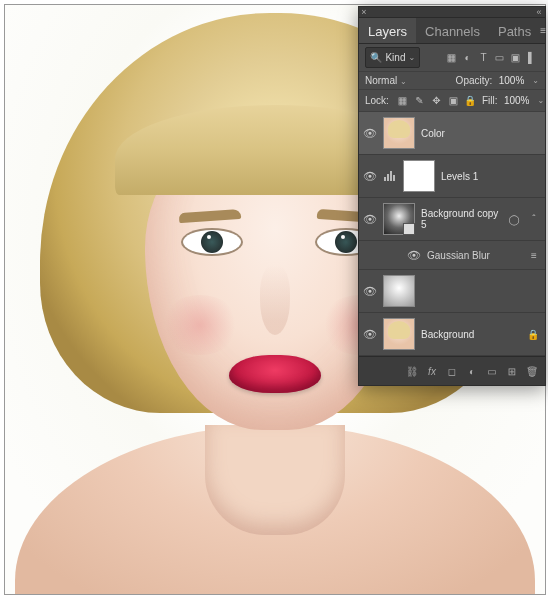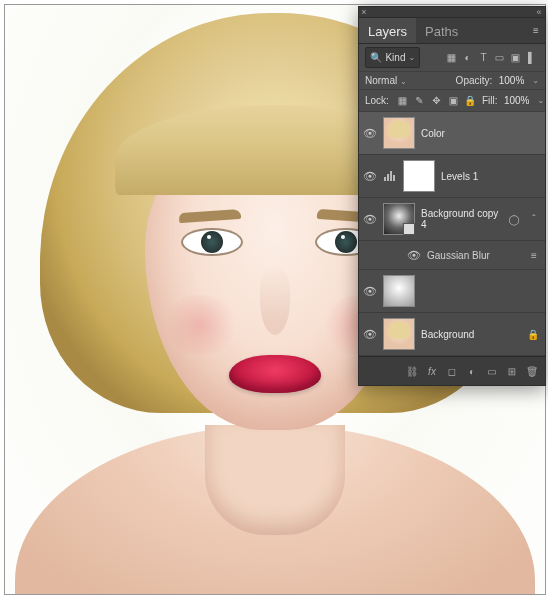--- a/index.html
+++ b/index.html
@@ -270,20 +270,21 @@
 <div class="panel">
 
   <div class="panel-header">
     <span class="x">×</span>
     <span class="spacer"></span>
     <span class="arrows">«</span>
   </div>
 
   <div class="tabs-row">
     <div class="tab active">Layers</div>
+    <div class="tab">Channels</div>
     <div class="tab">Paths</div>
     <div class="spacer"></div>
     <div class="menu-lines">≡</div>
   </div>
 
   <div class="row filter-row">
     <div class="dd">
       <span>🔍</span>
       <span>Kind</span>
       <span class="chev">⌄</span>
@@ -344,21 +345,21 @@
             <rect x="10" y="6" width="2" height="6" fill="#bbb"></rect>
           </svg>
       </span>
       <div class="mask"></div>
       <span class="layer-name">Levels 1</span>
     </div>
 
     <div class="layer">
       <span class="vis">👁</span>
       <div class="thumb bw smart-badge"></div>
-      <span class="layer-name">Background copy 4</span>
+      <span class="layer-name">Background copy 5</span>
       <span class="right-icn">◯</span>
       <span class="right-icn">ˆ</span>
     </div>
 
     <div class="sub2">
       <span class="vis" style="width:14px">👁</span>
       <span>Gaussian Blur</span>
       <span style="margin-left:auto" class="right-icn">≡</span>
     </div>
 

